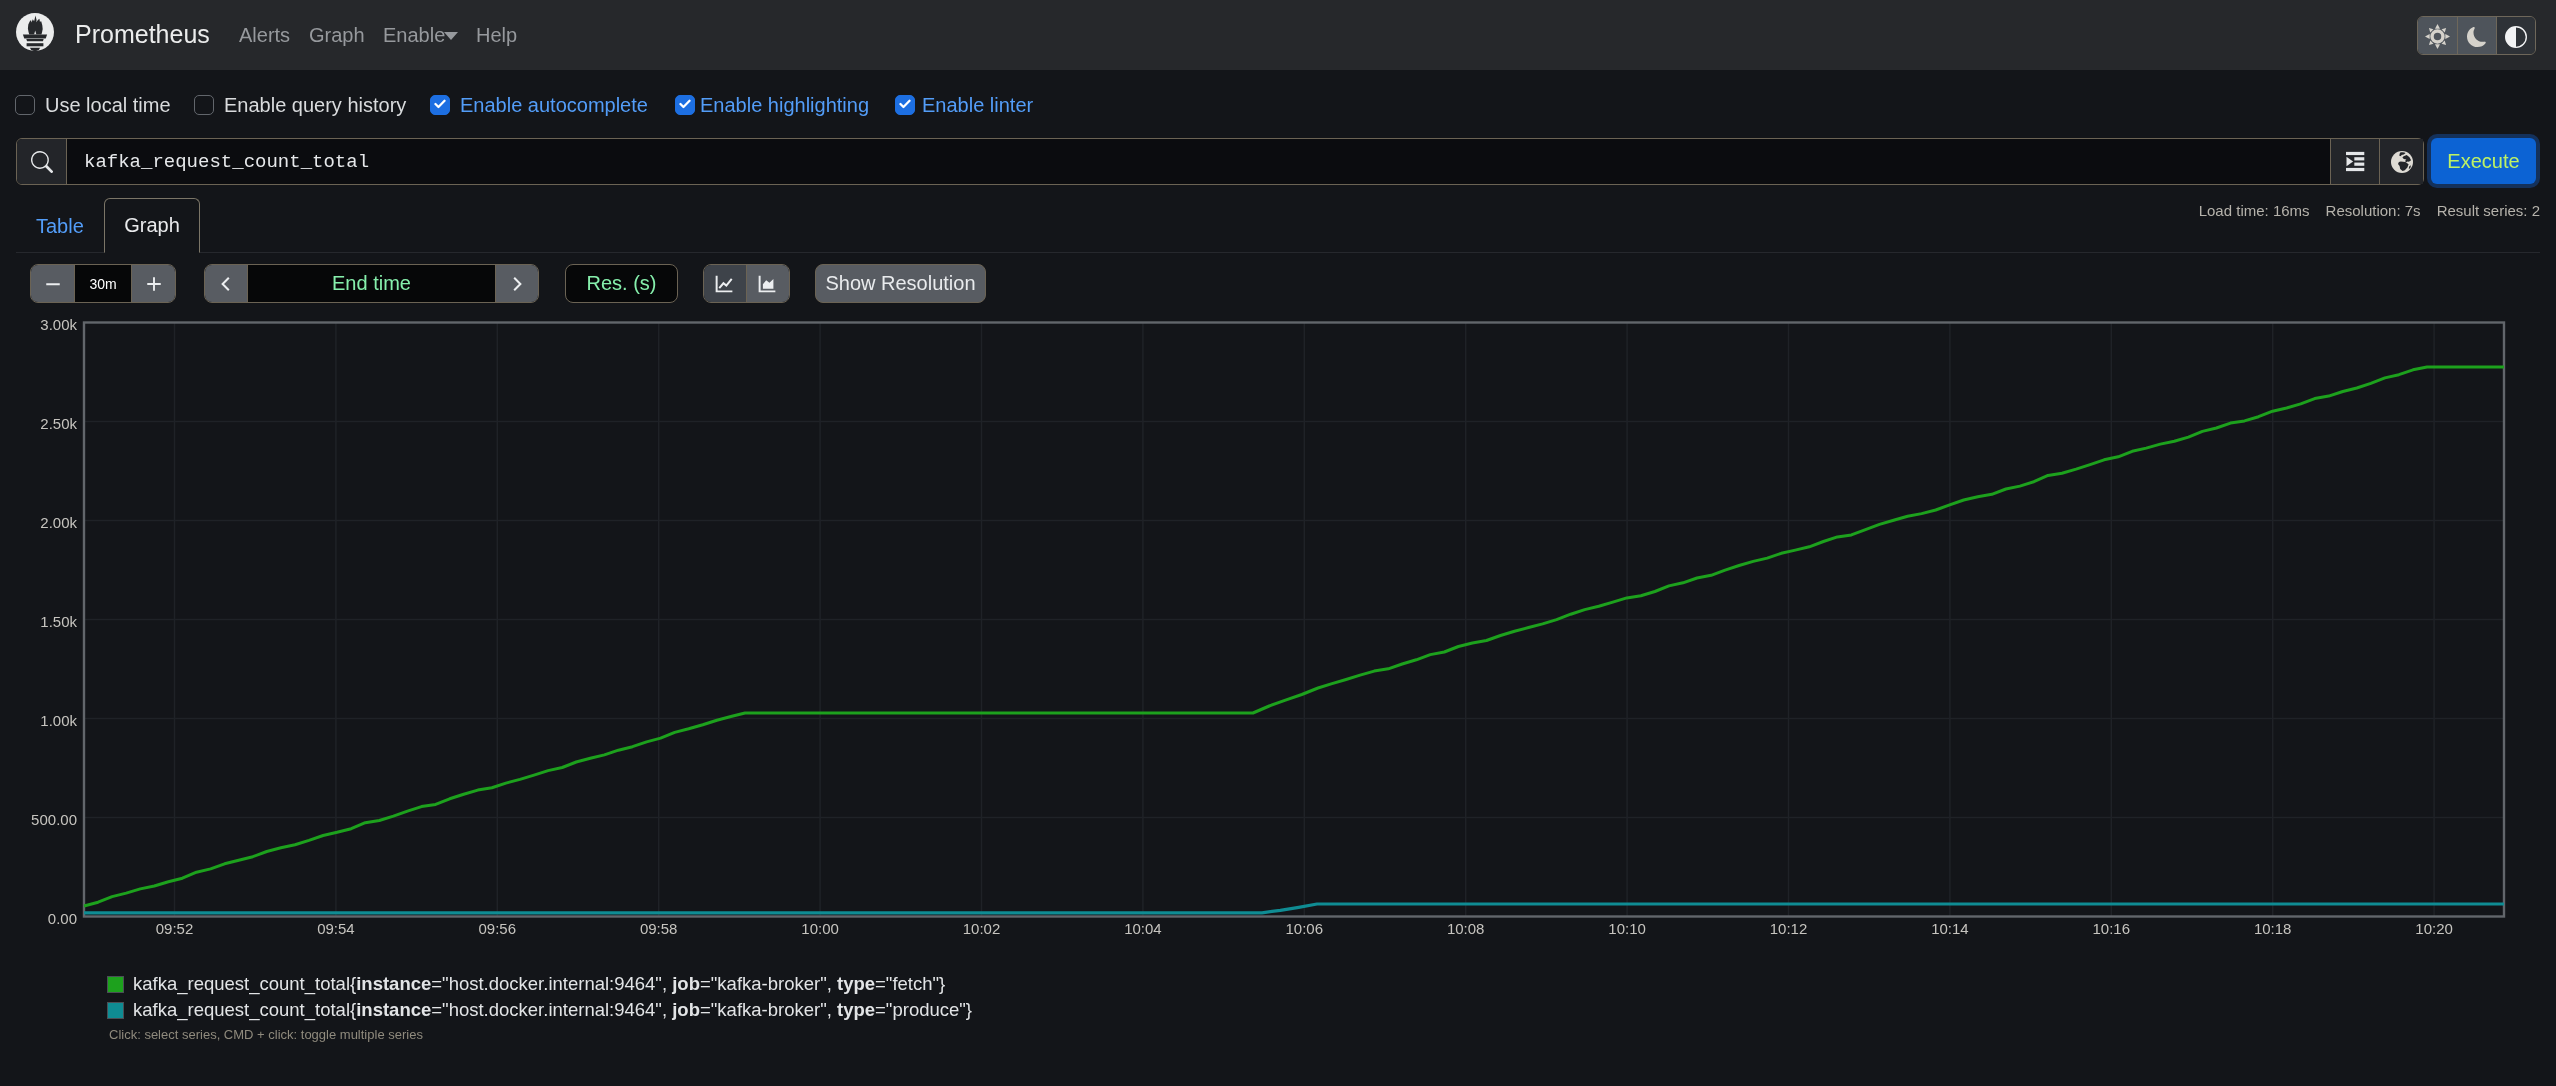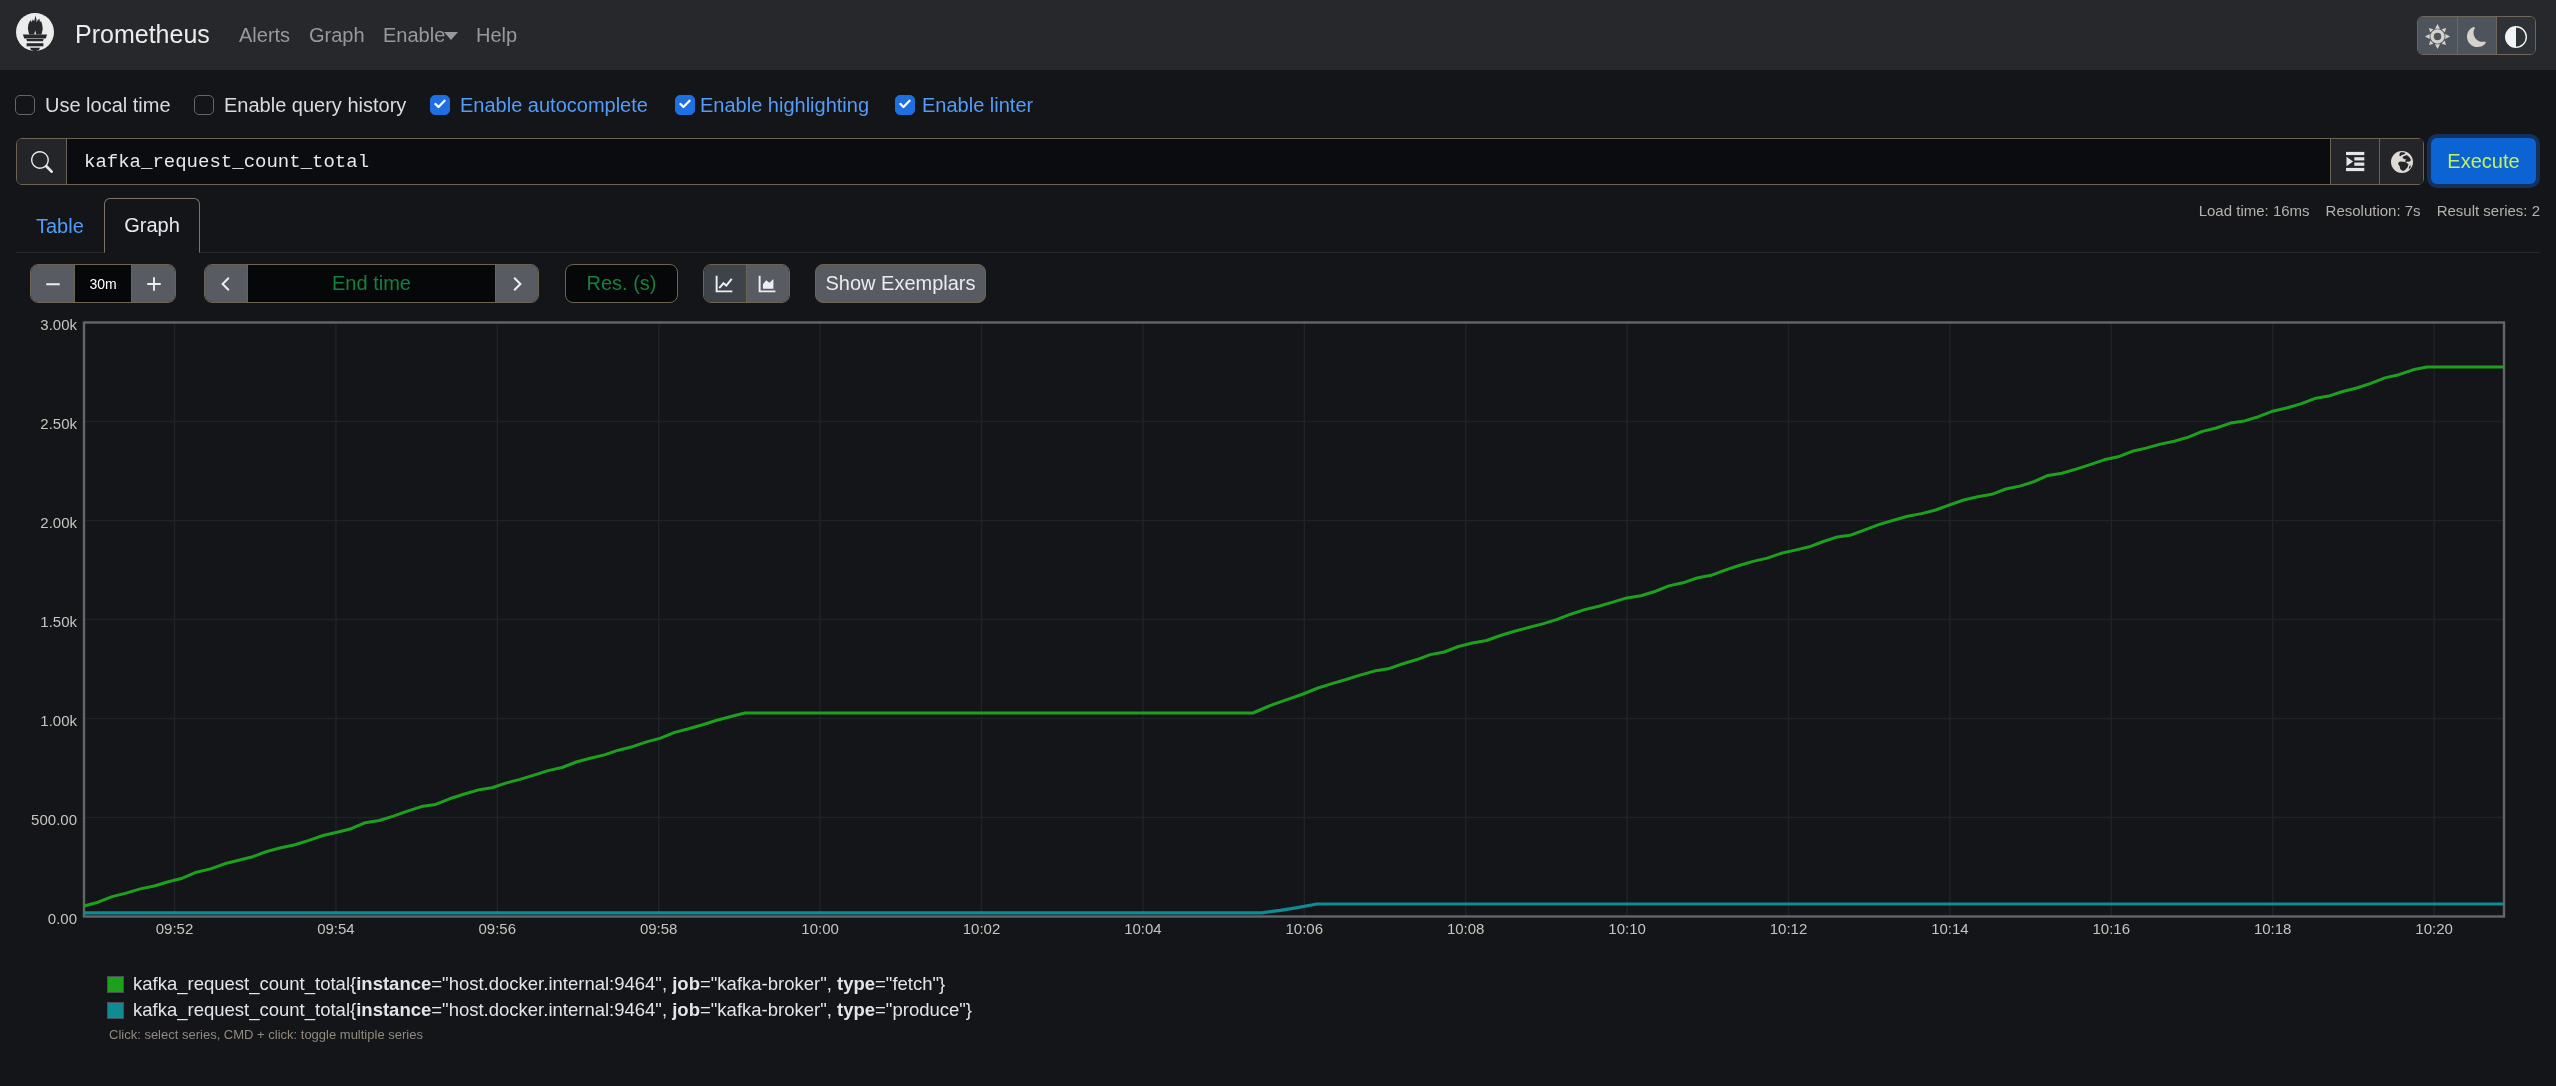--- a/index.html
+++ b/index.html
@@ -29,21 +29,21 @@
 .execute{position:absolute;left:2431px;top:138px;width:105px;height:46px;background:#0c63d4;border-radius:6px;color:#bef264;font-size:20px;display:flex;align-items:center;justify-content:center;box-shadow:0 0 0 4px rgba(23,95,200,0.38)}
 
 .tabline{position:absolute;left:16px;top:252px;width:2524px;height:1px;background:#26282d}
 .tablink{position:absolute;left:36px;top:215px;font-size:20px;color:#539df8}
 .tabact{position:absolute;left:104px;top:198px;width:96px;height:55px;border:1px solid #7b7567;border-bottom:1px solid #131519;border-radius:6px 6px 0 0;background:#131519;color:#e9eaec;font-size:20px;display:flex;align-items:center;justify-content:center}
 .stats{position:absolute;right:16px;top:202px;display:flex;gap:16px;font-size:15px;color:#b5b2ab}
 
 .ctl{position:absolute;top:264px;height:39px;display:flex;border-radius:8px;overflow:hidden;border:1px solid #6b6354}
 .gbtn{background:#585c62;color:#eceef0;display:flex;align-items:center;justify-content:center}
 .blackin{background:#060708;color:#fff;display:flex;align-items:center;justify-content:center}
-.ph{color:#15803d}
+.ph{color:#86efac}
 .sexem{position:absolute;left:815px;top:264px;width:171px;height:39px;background:#585c62;border:1px solid #6b6354;border-radius:8px;color:#e9ebed;font-size:20px;display:flex;align-items:center;justify-content:center}
 
 .chart{position:absolute;left:0;top:0}
 
 .lrow{position:absolute;left:107px;font-size:18.5px;color:#e2e4e6;white-space:nowrap}
 .sw{display:inline-block;width:17px;height:17px;border:1.5px solid #4a4f55;margin-right:9px;vertical-align:-2.5px}
 .foot{position:absolute;left:109px;top:1027px;font-size:13px;color:#8f8a7d}
 </style></head>
 <body>
 <div id="page">
@@ -189,21 +189,21 @@
           <path d="M4 11.5 7.2 7.8 9.4 9.6 13.5 4.4"></path>
         </svg>
       </div>
   <div class="gbtn" style="width:43px">
         <svg width="21" height="21" viewBox="0 0 16 16" fill="#eceef0">
           <path d="M2 2v12h12" fill="none" stroke="#eceef0" stroke-width="1.5"></path>
           <path d="M4.5 12 L4.5 8.5 7 5.5 9.5 7.5 12.5 4.5 12.5 12 Z"></path>
         </svg>
       </div>
 </div>
-<div class="sexem">Show Exemplars</div>
+<div class="sexem">Show Resolution</div>
 
 <svg class="chart" width="2556" height="1086" viewBox="0 0 2556 1086">
 <g stroke="#1f2227" stroke-width="1.5">
         <line x1="84.0" y1="421.5" x2="2504.0" y2="421.5"></line>
         <line x1="84.0" y1="520.5" x2="2504.0" y2="520.5"></line>
         <line x1="84.0" y1="619.5" x2="2504.0" y2="619.5"></line>
         <line x1="84.0" y1="718.5" x2="2504.0" y2="718.5"></line>
         <line x1="84.0" y1="817.5" x2="2504.0" y2="817.5"></line>
         <line x1="174.5" y1="322.5" x2="174.5" y2="916.5"></line>
         <line x1="335.9" y1="322.5" x2="335.9" y2="916.5"></line>

